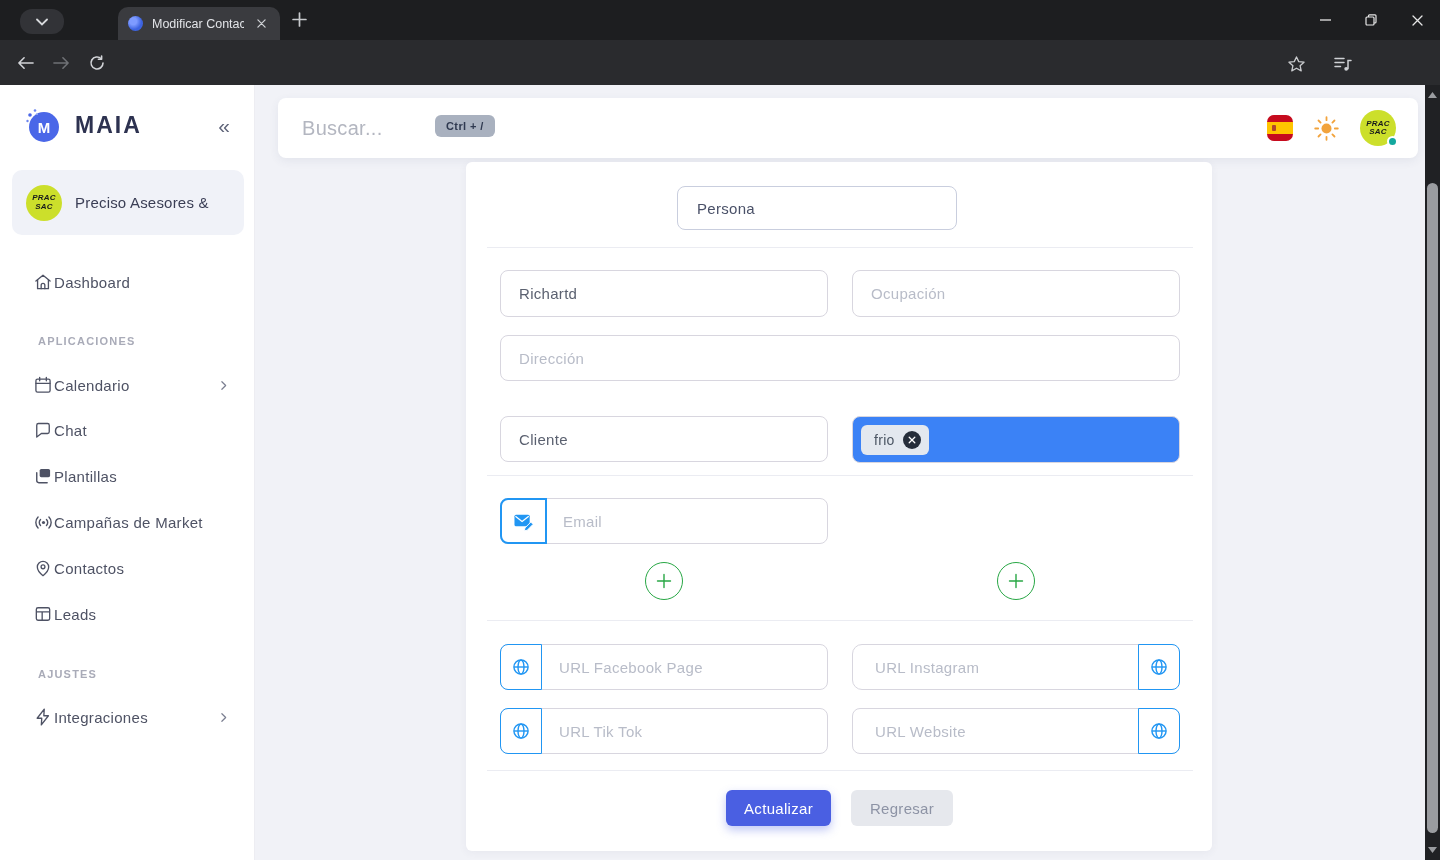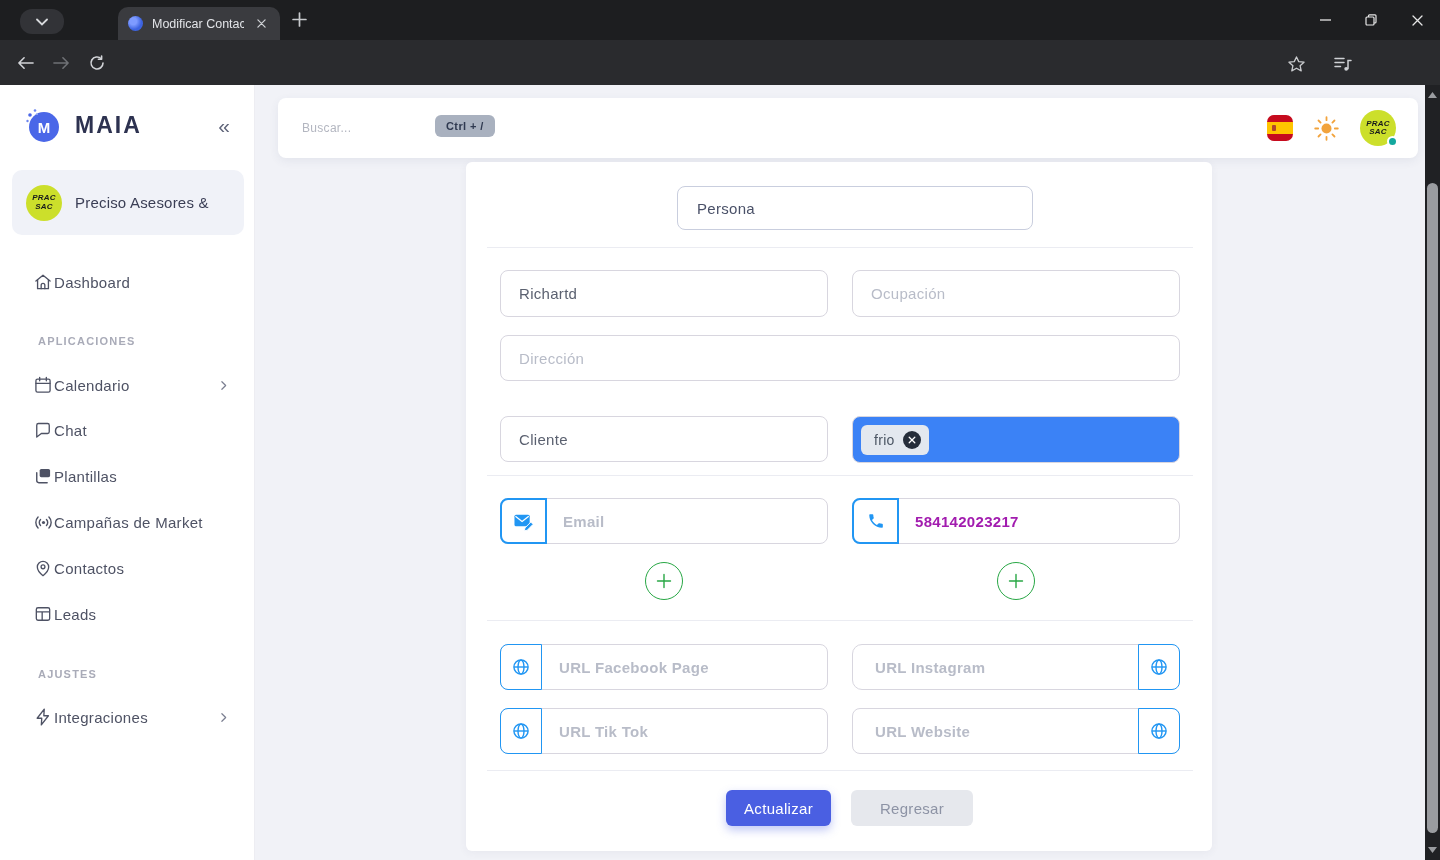--- a/index.html
+++ b/index.html
@@ -39,37 +39,37 @@
   .org-avatar, .hdr-avatar { width:36px; height:36px; border-radius:50%; background:#ccdf2b; display:flex; flex-direction:column; align-items:center; justify-content:center; flex:0 0 auto; }
   .org-avatar span, .hdr-avatar span { font-size:8px; font-weight:bold; font-style:italic; color:#16181c; line-height:1.05; letter-spacing:.2px; }
   .orgname { font-size:15px; color:#3a3e55; letter-spacing:.2px; white-space:nowrap; overflow:hidden; }
   .navitem { position:absolute; left:14px; right:14px; height:40px; display:flex; align-items:center; padding:0 10px 0 18px; border-radius:6px; color:#4e5264; }
   .navitem .lbl { font-size:15px; letter-spacing:.3px; flex:1; }
   .navic { width:22px; height:22px; display:flex; align-items:center; justify-content:center; color:#4e5264; }
   .sect { position:absolute; left:38px; font-size:11px; font-weight:bold; letter-spacing:1.2px; color:#a9abb8; }
 
   
   .topcard { position:absolute; left:278px; top:13px; width:1140px; height:60px; background:#fff; border-radius:8px; box-shadow:0 3px 10px rgba(70,75,110,.08); }
-  .search-inp { position:absolute; left:24px; top:14px; width:320px; height:32px; border:none; outline:none; font-size:12px; letter-spacing:.3px; color:#5b6170; background:transparent; font-family:"Liberation Sans",sans-serif; }
+  .search-inp { position:absolute; left:24px; top:14px; width:320px; height:32px; border:none; outline:none; font-size:20px; letter-spacing:.3px; color:#5b6170; background:transparent; font-family:"Liberation Sans",sans-serif; }
   .search-inp::placeholder { color:#b3b6c0; }
   .shortcut { position:absolute; left:157px; top:17px; padding:5px 11px; background:#a9b1bf; color:#2f3950; font-size:11px; font-weight:bold; border-radius:6px; letter-spacing:.4px; }
   .hdr-icons { position:absolute; right:22px; top:0; height:60px; display:flex; align-items:center; gap:20px; }
   .flag { width:26px; height:26px; border-radius:7px; overflow:hidden; position:relative; background:linear-gradient(180deg,#c60b1e 0 27%, #ffc400 27% 73%, #c60b1e 73%); }
   .flag i { position:absolute; left:5px; top:10px; width:4px; height:6px; background:#b0452c; border-radius:1px; }
   .hdr-avatar { position:relative; }
   .statusdot { position:absolute; right:-2px; bottom:-1px; width:11px; height:11px; border-radius:50%; background:#13a89e; border:2px solid #fff; }
 
   
   .formcard { position:absolute; left:466px; top:77px; width:746px; height:689px; background:#fff; border-radius:6px; box-shadow:0 2px 8px rgba(70,75,110,.06); }
   .divider { position:absolute; left:21px; width:706px; height:0; border-top:1px solid #ebecf2; }
   .inp { position:absolute; border:1px solid #d8d6df; border-radius:8px; font-size:15px; letter-spacing:.3px; color:#5b6170; padding:0 18px; outline:none; background:#fff; font-family:"Liberation Sans",sans-serif; }
   .inp::placeholder { color:#b8bcc8; }
   .selectbox { position:absolute; border:1px solid #c9cede; border-radius:8px; display:flex; align-items:center; padding:0 19px; font-size:15px; letter-spacing:.3px; color:#4a5168; background:#fff; }
   .cfield { position:absolute; border:1px solid #d8d6df; border-radius:8px; background:#fff; }
-  .cfield input { position:absolute; top:0; bottom:0; border:none; outline:none; font-size:15px; letter-spacing:.3px; color:#a21caf; background:transparent; font-family:"Liberation Sans",sans-serif; padding:0 16px;font-weight:bold; }
+  .cfield input { position:absolute; top:0; bottom:0; border:none; outline:none; font-size:15px; letter-spacing:.3px; color:#3b82f6; background:transparent; font-family:"Liberation Sans",sans-serif; padding:0 16px; }
   .cfield input::placeholder { color:#b8bcc8; }
   .ibox { position:absolute; left:-1px; top:-1px; bottom:-1px; width:47px; background:#fff; border:2px solid #2196f3; border-radius:8px 0 0 8px; display:flex; align-items:center; justify-content:center; }
   .ibox-url { position:absolute; top:-1px; bottom:-1px; width:42px; background:#fff; border:1.5px solid #2196f3; display:flex; align-items:center; justify-content:center; }
   .ibox-url.l { left:-1px; border-radius:8px 0 0 8px; }
   .ibox-url.r { right:-1px; border-radius:0 8px 8px 0; }
   .tagsfield { position:absolute; border:1px solid #d8d6df; border-radius:8px; background:#3b82f6; display:flex; align-items:center; padding:0 8px; }
   .chip { height:30px; background:#e3e8ef; border-radius:6px; display:flex; align-items:center; gap:8px; padding:0 8px 0 13px; }
   .chip .t { font-size:14px; color:#4b5563; letter-spacing:.3px; }
   .chip .x { width:18px; height:18px; border-radius:50%; background:#252d3a; display:flex; align-items:center; justify-content:center; }
   .plusbtn { position:absolute; width:38px; height:38px; border-radius:50%; border:1.5px solid #28a745; background:#fff; display:flex; align-items:center; justify-content:center; }
@@ -305,21 +305,21 @@
         <span class="hdr-avatar">
           <span>PRAC</span>
             <span>SAC</span>
           <span class="statusdot"></span>
         </span>
       </div>
     </div>
 
     <div class="formcard">
 
-      <div class="selectbox" style="left:211px; top:24px; width:356px; height:44px;">
+      <div class="selectbox" style="left:211px; top:24px; width:280px; height:44px;">
         <span>Persona</span>
       </div>
 
       <div class="divider" style="top:85px;"></div>
 
       <input class="inp" style="left: 34px; top: 108px; width: 328px; height: 47px;" value="Richartd">
       <input class="inp" style="left: 386px; top: 108px; width: 328px; height: 47px;" placeholder="Ocupación">
       <input class="inp" style="left: 34px; top: 173px; width: 680px; height: 46px;" placeholder="Dirección">
 
       <input class="inp" style="left: 34px; top: 254px; width: 328px; height: 46px;" value="Cliente">
@@ -339,28 +339,20 @@
       <div class="cfield" style="left:34px; top:336px; width:328px; height:46px;">
         <span class="ibox">
           <svg width="21" height="19" viewBox="0 0 22 20">
               <rect x="1.5" y="3" width="16" height="12" rx="1.6" fill="#2196f3"></rect>
               <path d="M2.5 4.5 9.5 10l7-5.5" stroke="#ffffff" stroke-width="1.3" fill="none" stroke-linejoin="round"></path>
               <path d="M12.5 16.8l6.2-6.2 2.4 2.4-6.2 6.2-3 .6z" fill="#2196f3" stroke="#ffffff" stroke-width="1"></path>
             </svg>
         </span>
         <input style="left: 46px; right: 0px;" placeholder="Email">
       </div>
-      <div class="cfield" style="left:386px; top:336px; width:328px; height:46px;">
-        <span class="ibox">
-          <svg width="18" height="18" viewBox="0 0 24 24" fill="#2196f3">
-              <path d="M6.6 10.8c1.5 2.9 3.7 5.1 6.6 6.6l2.2-2.2c.3-.3.7-.4 1-.2 1.2.4 2.4.6 3.7.6.6 0 1 .4 1 1V20c0 .6-.4 1-1 1C10.8 21 3 13.2 3 3.9c0-.6.4-1 1-1h3.4c.6 0 1 .4 1 1 0 1.3.2 2.5.6 3.7.1.3 0 .7-.2 1l-2.2 2.2z"></path>
-            </svg>
-        </span>
-        <input style="left: 46px; right: 0px;" value="584142023217">
-      </div>
 
       <div class="plusbtn" style="left:179px; top:400px;">
         <svg width="16" height="16" viewBox="0 0 16 16">
             <path d="M8 1.5v13M1.5 8h13" stroke="#28a745" stroke-width="1.4" stroke-linecap="round"></path>
           </svg>
       </div>
       <div class="plusbtn" style="left:531px; top:400px;">
         <svg width="16" height="16" viewBox="0 0 16 16">
             <path d="M8 1.5v13M1.5 8h13" stroke="#28a745" stroke-width="1.4" stroke-linecap="round"></path>
           </svg>
@@ -405,21 +397,21 @@
               <circle cx="12" cy="12" r="8.5"></circle>
               <ellipse cx="12" cy="12" rx="3.6" ry="8.5"></ellipse>
               <path d="M3.5 12h17"></path>
             </svg>
         </span>
       </div>
 
       <div class="divider" style="top:608px;"></div>
 
       <button class="btn primary" style="left:260px; top:628px; width:105px;">Actualizar</button>
-      <button class="btn secondary" style="left:385px; top:628px; width:122px;">Regresar</button>
+      <button class="btn secondary" style="left:385px; top:628px; width:102px;">Regresar</button>
     </div>
 
     <div class="scrollbar">
       <span class="sb-arrow" style="top:3px;">
         <svg width="9" height="6" viewBox="0 0 9 6">
             <path d="M4.5 0 9 6H0z" fill="#9a9ca0"></path>
           </svg>
       </span>
       <span class="sb-thumb"></span>
       <span class="sb-arrow" style="bottom:3px;">

